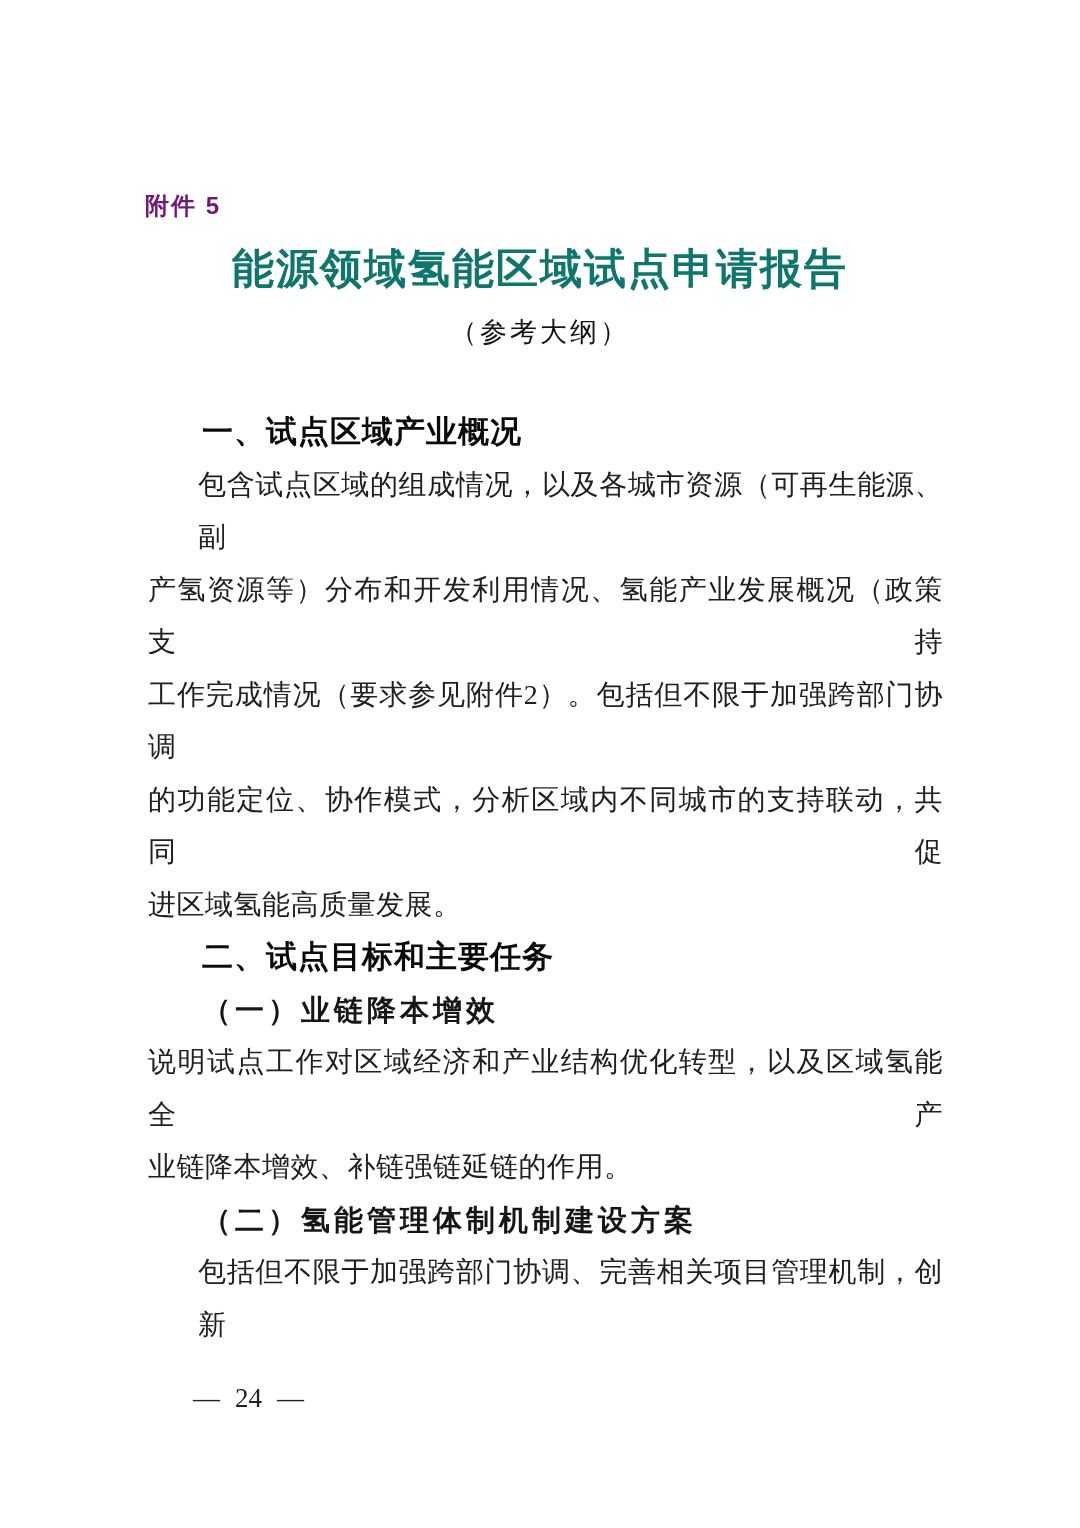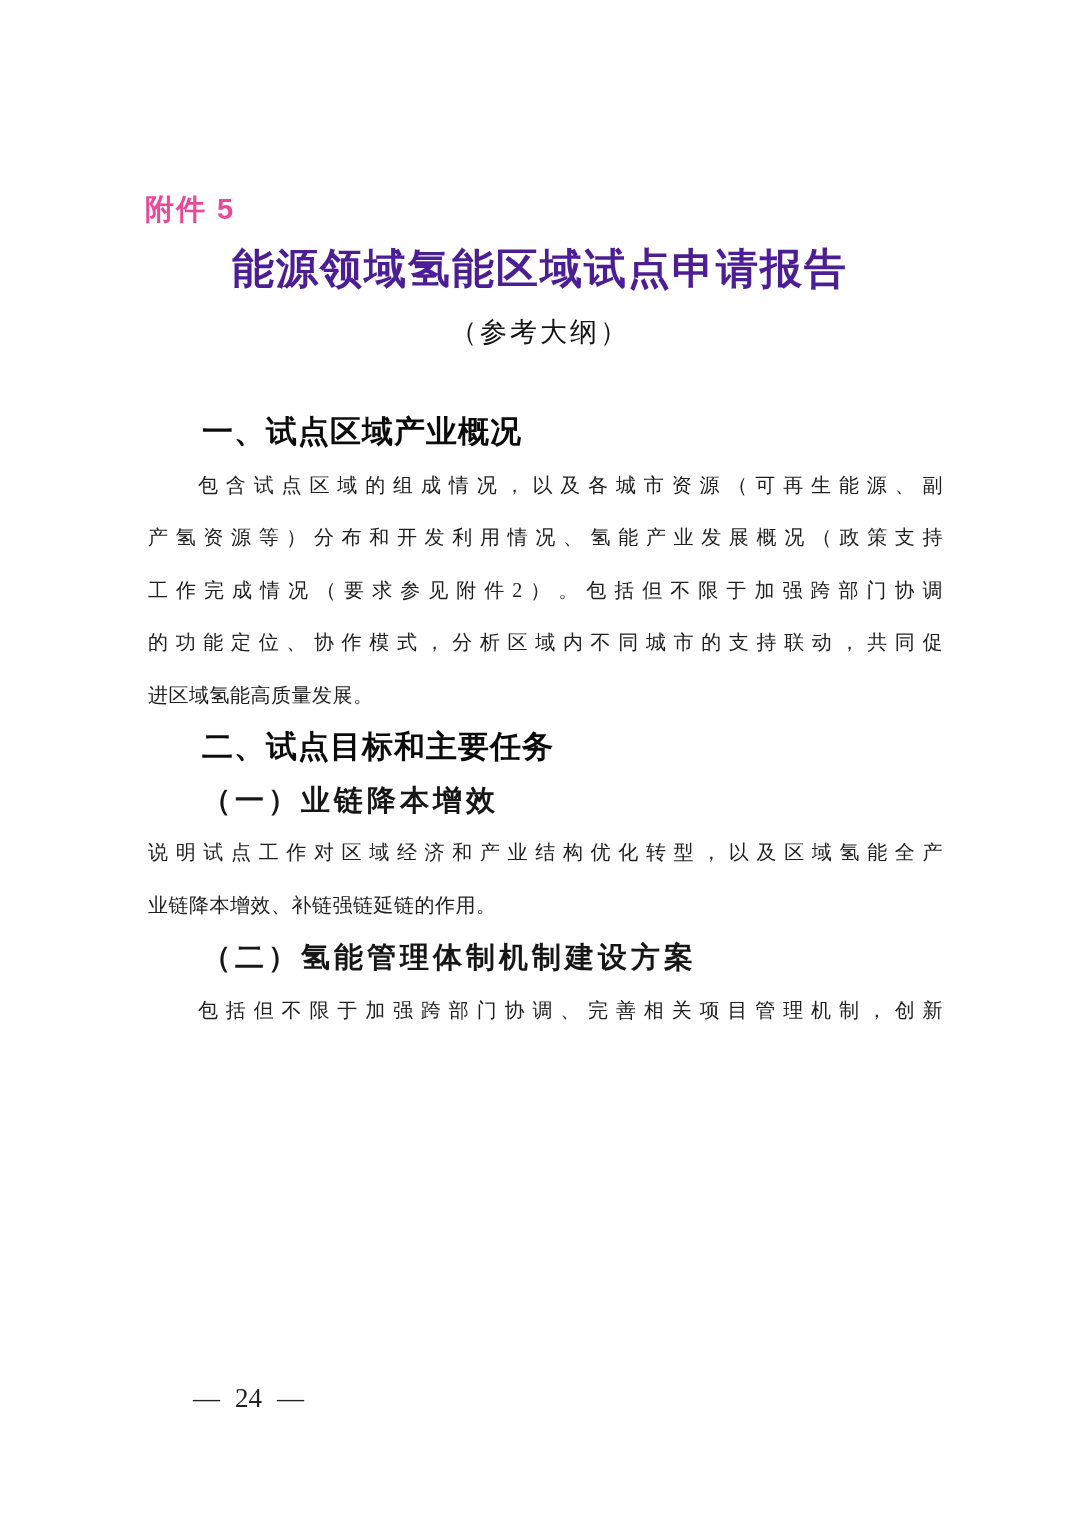--- a/index.html
+++ b/index.html
@@ -11,36 +11,36 @@
     font-family: "Liberation Serif", "DejaVu Serif", serif;
     color: #1c1c1c;
     overflow: hidden;
   }
   .attachment-label {
     position: absolute;
     left: 145px;
     top: 190px;
     font-family: "Liberation Sans", "DejaVu Sans", sans-serif;
     font-weight: 700;
-    font-size: 29px;
+    font-size: 24px;
     letter-spacing: 2px;
-    color: #ec4899;
+    color: #701a75;
   }
   .doc-title {
     position: absolute;
     left: 0;
     right: 0;
     top: 241px;
     margin: 0;
     text-align: center;
     font-family: "Liberation Serif", "DejaVu Serif", serif;
     font-weight: 700;
     font-size: 42px;
     letter-spacing: 2px;
-    color: #4c1d95;
+    color: #0f766e;
   }
   .doc-subtitle {
     position: absolute;
     left: 0;
     right: 0;
     top: 314px;
     text-align: center;
     font-size: 27px;
     letter-spacing: 3px;
     color: #141414;
@@ -48,21 +48,21 @@
   .content {
     position: absolute;
     left: 148px;
     top: 406px;
     width: 795px;
   }
   .line {
     box-sizing: border-box;
     width: 100%;
     line-height: 52.5px;
-    font-size: 20px;
+    font-size: 28px;
     letter-spacing: 0.5px;
     color: #202020;
   }
   .just {
     text-align: justify;
     text-align-last: justify;
     text-justify: inter-character;
   }
   .left { text-align: left; }
   .indent { padding-left: 50px; }

